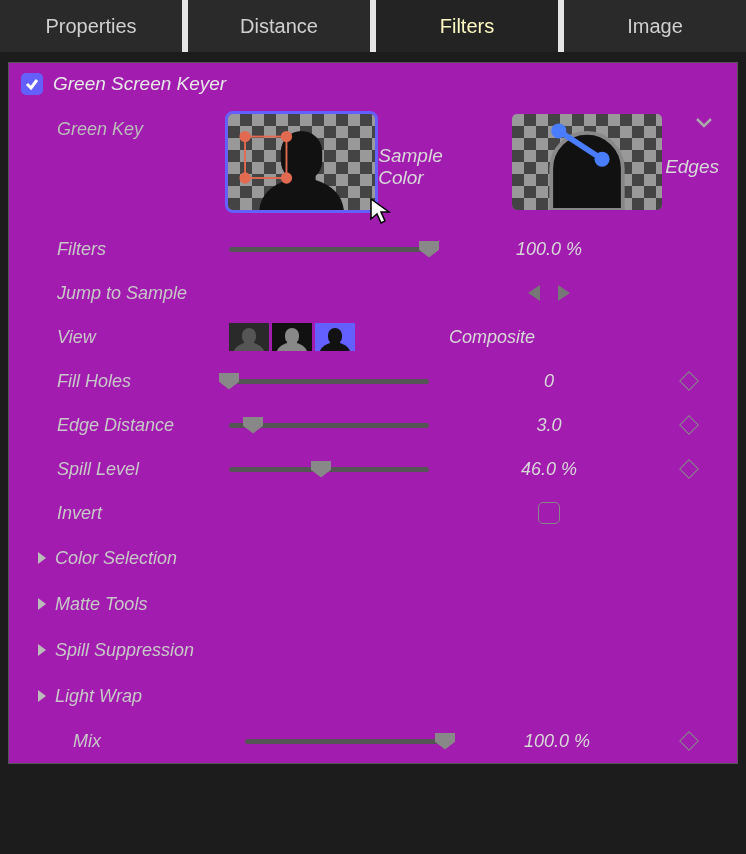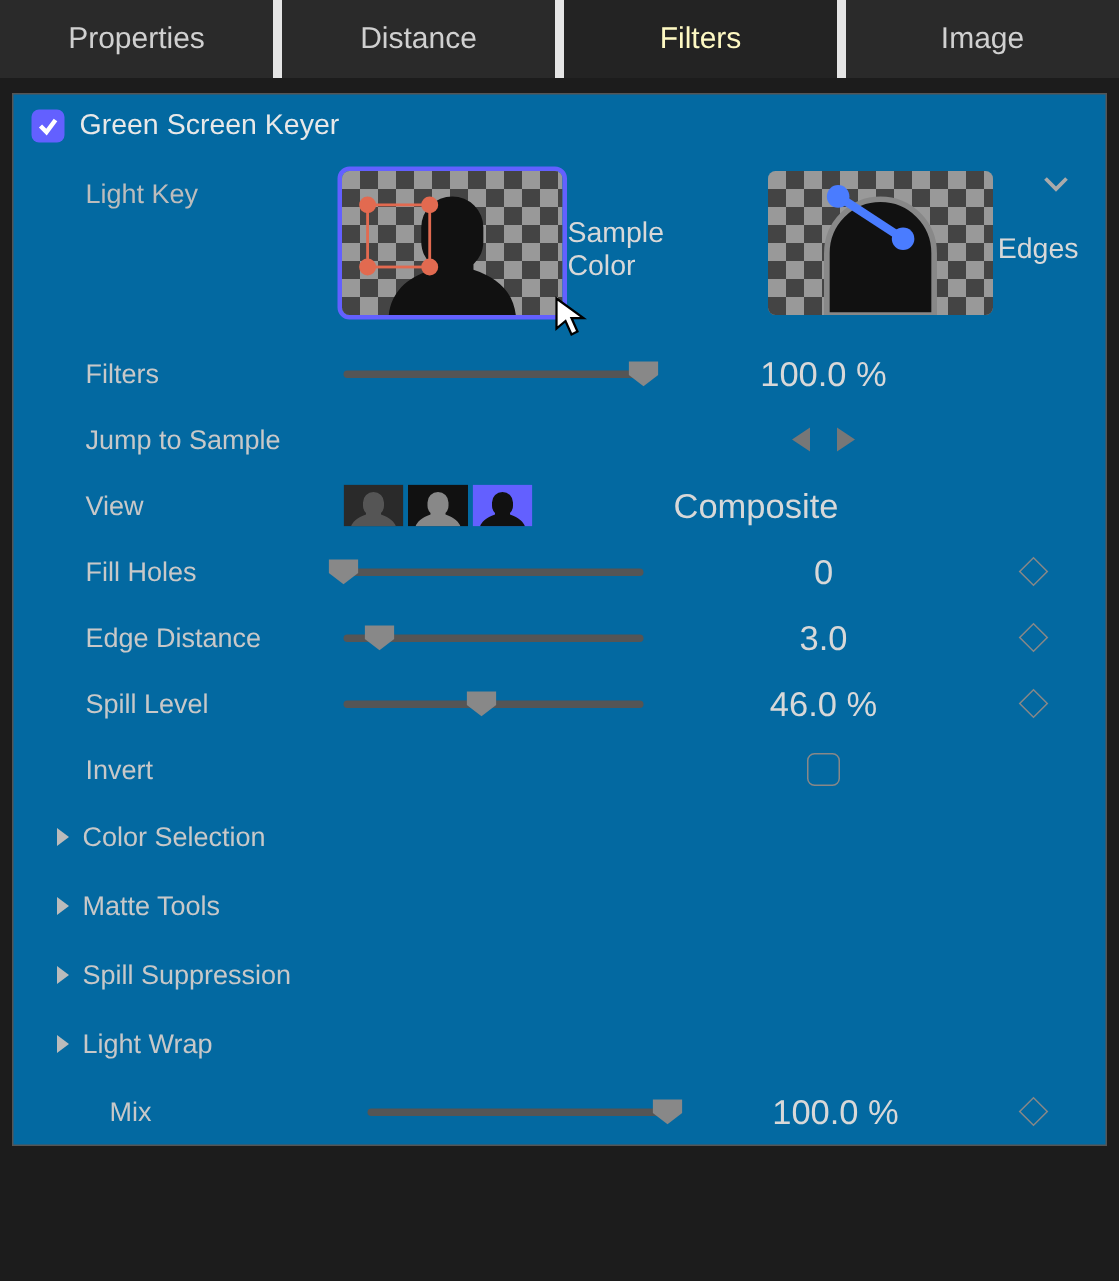--- a/index.html
+++ b/index.html
@@ -29,21 +29,22 @@
   cursor: pointer;
 }
 .tab.active {
   color: #fef9c3;
   background: #232323;
 }
 .tab:last-child { border-right: none; }
 .panel {
   border: 1px solid #555;
   margin: 10px 8px 8px 8px;
-  background: #0369a1;
+  background: #a21caf;
+  font-style: italic;
 }
 .panel-header {
   display: flex;
   align-items: center;
   padding: 10px 12px;
 }
 .chk {
   width: 22px;
   height: 22px;
   border-radius: 5px;
@@ -126,21 +127,21 @@
   background: #888;
   clip-path: polygon(0 0, 100% 0, 100% 55%, 50% 100%, 0 55%);
   transform: translateX(-10px);
 }
 .value-zone {
   flex: 1;
   display: flex;
   align-items: center;
   justify-content: center;
   color: #d8d8d8;
-  font-size: 23px;
+  font-size: 18px;
 }
 .kf-zone { width: 60px; display: flex; justify-content: center; }
 .kf-diamond {
   width: 14px;
   height: 14px;
   border: 1.5px solid #888;
   transform: rotate(45deg);
   cursor: pointer;
 }
 .prev-next { display: flex; gap: 14px; }
@@ -190,21 +191,21 @@
   <div class="panel-header">
     <div class="chk">
       <svg width="14" height="14" viewBox="0 0 14 14">
           <path d="M2 7 L6 11 L12 3"></path>
         </svg>
     </div>
     <div class="filter-title">Green Screen Keyer</div>
   </div>
 
   <div class="refine-row">
-    <div class="refine-label">Light Key</div>
+    <div class="refine-label">Green Key</div>
     <div class="thumbs">
       <div class="thumb-wrap">
         <div class="thumb selected">
           <div class="checker"></div>
           <svg viewBox="0 0 156 102">
             <path d="M78 18 a22 22 0 0 1 22 22 v10 a22 22 0 0 1 -7 16 l0 4 c18 6 28 16 30 32 H33 c2 -16 12 -26 30 -32 l0 -4 a22 22 0 0 1 -7 -16 v-10 a22 22 0 0 1 22 -22 z" fill="#111"></path>
             <rect x="18" y="24" width="44" height="44" fill="none" stroke="#e26a50" stroke-width="2"></rect>
             <circle cx="18" cy="24" r="6" fill="#e26a50"></circle>
             <circle cx="62" cy="24" r="6" fill="#e26a50"></circle>
             <circle cx="18" cy="68" r="6" fill="#e26a50"></circle>

